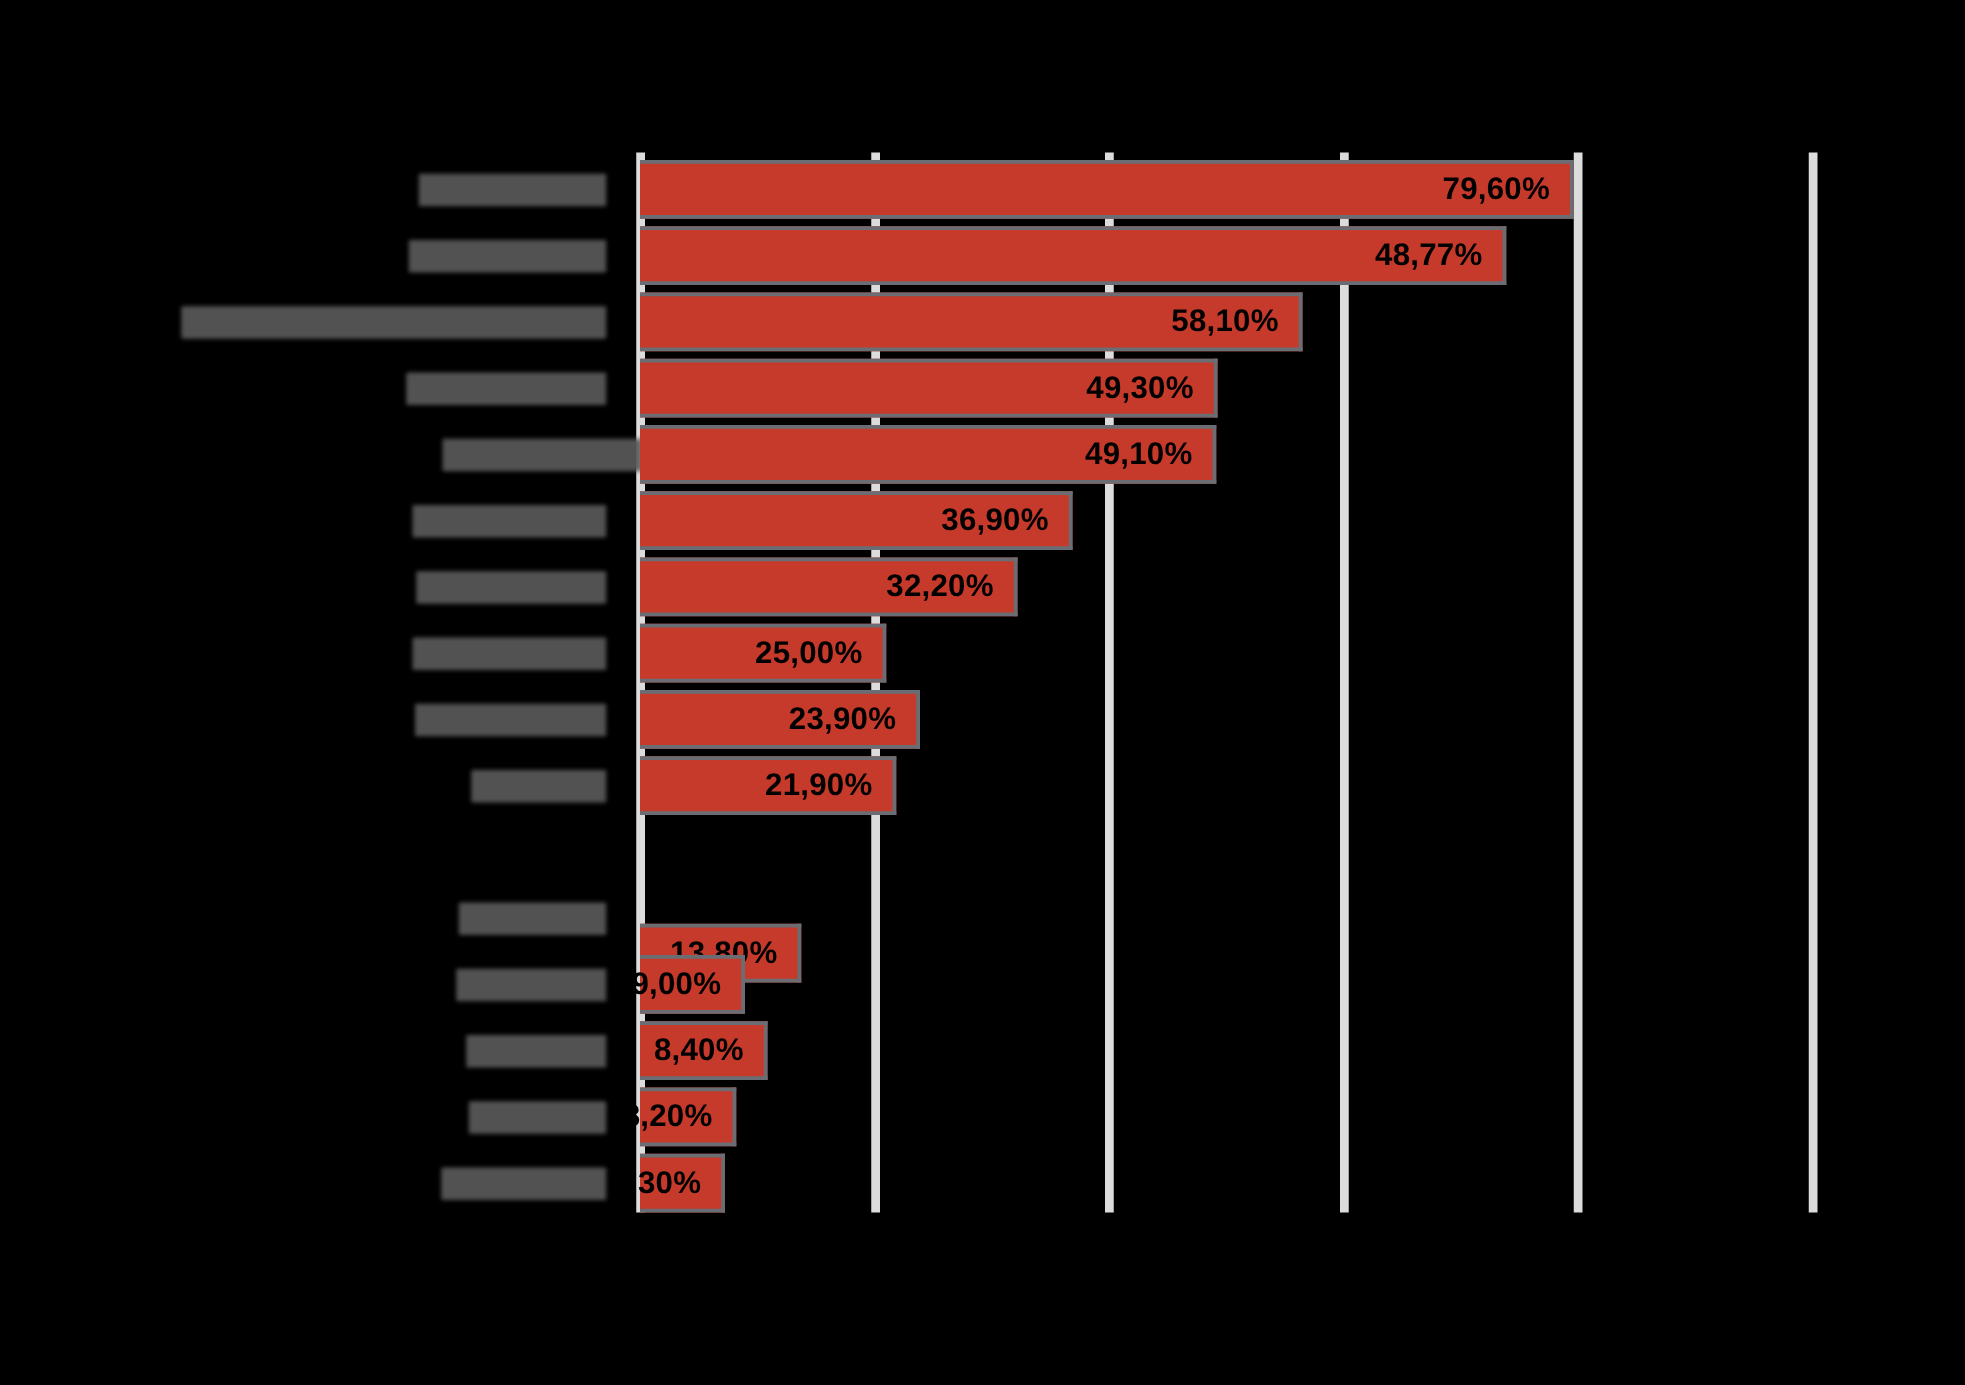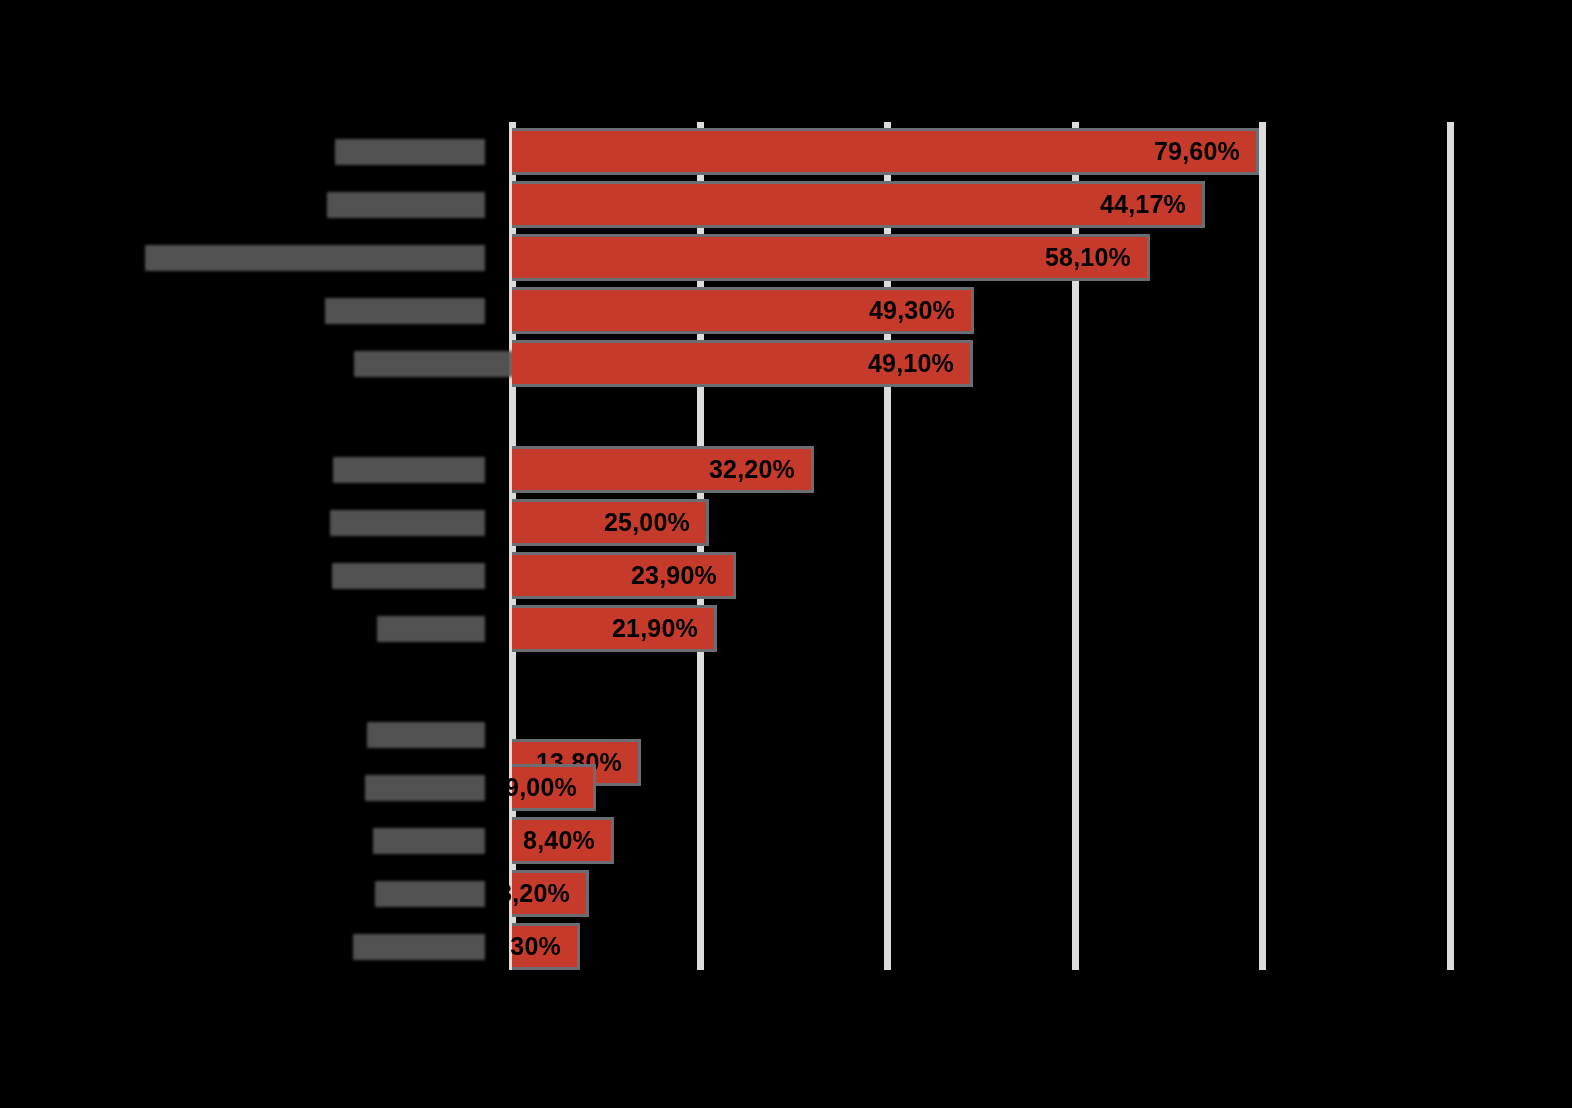--- a/index.html
+++ b/index.html
@@ -117,27 +117,27 @@
         <div class="bar-wrap" style="width: 747px;">
           <div class="bar">
             <span class="bar-value">79,60%</span>
           </div>
         </div>
       </div>
       <div class="bar-row" style="top: 178px;">
         <div class="cat-label" title="[redacted]" style="width: 158px;"></div>
         <div class="bar-wrap" style="width: 693px;">
           <div class="bar">
-            <span class="bar-value">44,17%</span>
+            <span class="bar-value">48,77%</span>
           </div>
         </div>
       </div>
       <div class="bar-row" style="top: 231px;">
         <div class="cat-label" title="[redacted]" style="width: 340px;"></div>
-        <div class="bar-wrap" style="width: 638px; border-radius: 14px;">
+        <div class="bar-wrap" style="width: 530px; border-radius: 14px;">
           <div class="bar">
             <span class="bar-value">58,10%</span>
           </div>
         </div>
       </div>
       <div class="bar-row" style="top: 284px;">
         <div class="cat-label" title="[redacted]" style="width: 160px;"></div>
         <div class="bar-wrap" style="width: 462px;">
           <div class="bar">
             <span class="bar-value">49,30%</span>
@@ -145,20 +145,28 @@
         </div>
       </div>
       <div class="bar-row" style="top: 337px; padding-left: 29px;">
         <div class="cat-label" title="[redacted]" style="width: 160px;"></div>
         <div class="bar-wrap" style="width: 461px;">
           <div class="bar">
             <span class="bar-value">49,10%</span>
           </div>
         </div>
       </div>
+      <div class="bar-row" style="top: 390px;">
+        <div class="cat-label" title="[redacted]" style="width: 155px;"></div>
+        <div class="bar-wrap" style="width: 346px;">
+          <div class="bar">
+            <span class="bar-value">36,90%</span>
+          </div>
+        </div>
+      </div>
       <div class="bar-row" style="top: 443px;">
         <div class="cat-label" title="[redacted]" style="width: 152px;"></div>
         <div class="bar-wrap" style="width: 302px;">
           <div class="bar">
             <span class="bar-value">32,20%</span>
           </div>
         </div>
       </div>
       <div class="bar-row" style="top: 496px;">
         <div class="cat-label" title="[redacted]" style="width: 155px;"></div>

